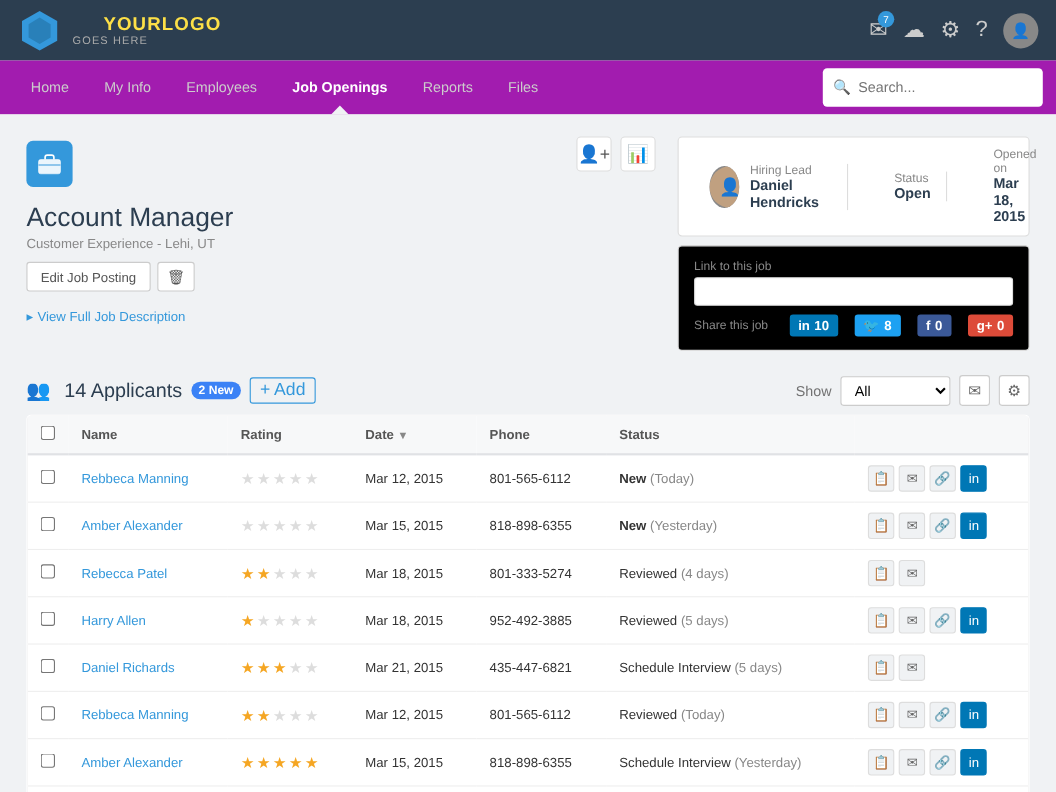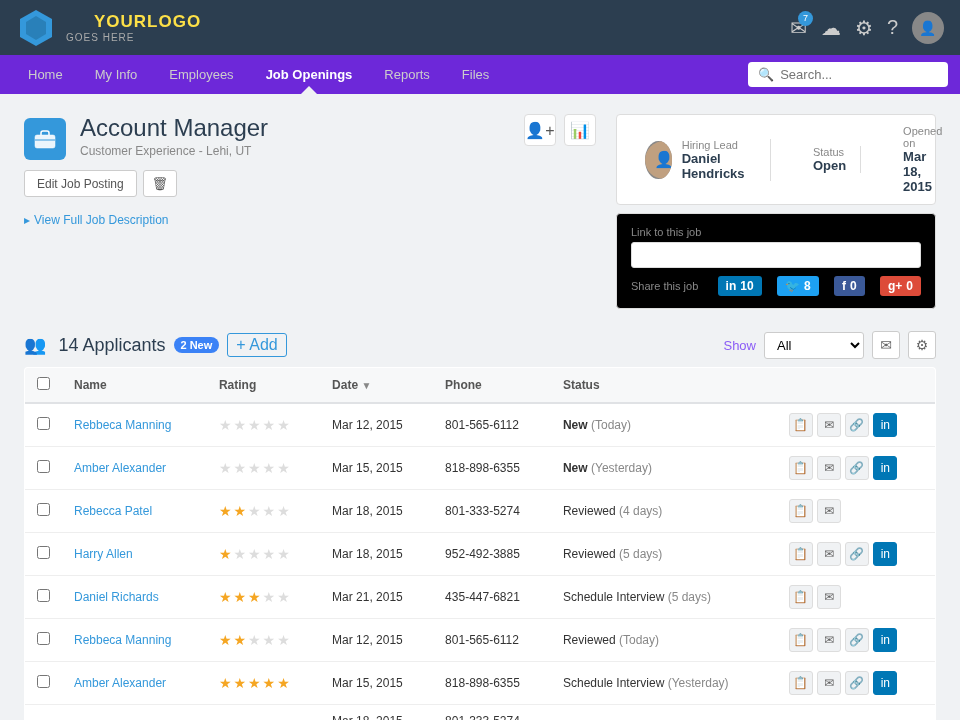--- a/index.html
+++ b/index.html
@@ -61,22 +61,22 @@
       overflow: hidden;
       display: flex;
       align-items: center;
       justify-content: center;
       color: #fff;
       font-size: 14px;
     }
 
     
     .navbar {
-      background: #6d28d9;
-      height: 39px;
+      background: #a21caf;
+      height: 49px;
       display: flex;
       align-items: stretch;
       padding: 0 12px;
       justify-content: space-between;
     }
     .nav-links {
       display: flex;
       align-items: stretch;
     }
     .nav-link {
@@ -135,20 +135,21 @@
     .job-header {
       display: flex;
       align-items: flex-start;
       justify-content: space-between;
       margin-bottom: 10px;
     }
     .job-title-area {
       display: flex;
       align-items: flex-start;
       gap: 14px;
+      flex-direction: column;
     }
     .job-icon {
       width: 42px;
       height: 42px;
       background: #3498db;
       border-radius: 6px;
       display: flex;
       align-items: center;
       justify-content: center;
       color: #fff;
@@ -305,21 +306,21 @@
       cursor: pointer;
       border: 1px solid #3498db;
       padding: 2px 8px;
       border-radius: 3px;
     }
     .show-row {
       display: flex;
       align-items: center;
       gap: 8px;
     }
-    .show-label { font-size: 13px; color: #8b5cf6; }
+    .show-label { font-size: 13px; color: #737373; }
     .show-select {
       border: 1px solid #ccc;
       border-radius: 3px;
       padding: 4px 8px;
       font-size: 13px;
       background: #fff;
       min-width: 80px;
     }
     .icon-btn-small {
       width: 28px;

